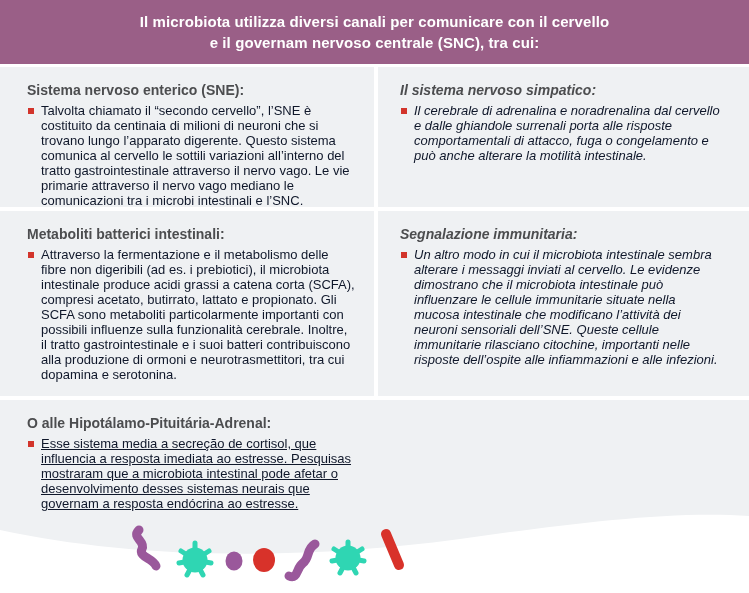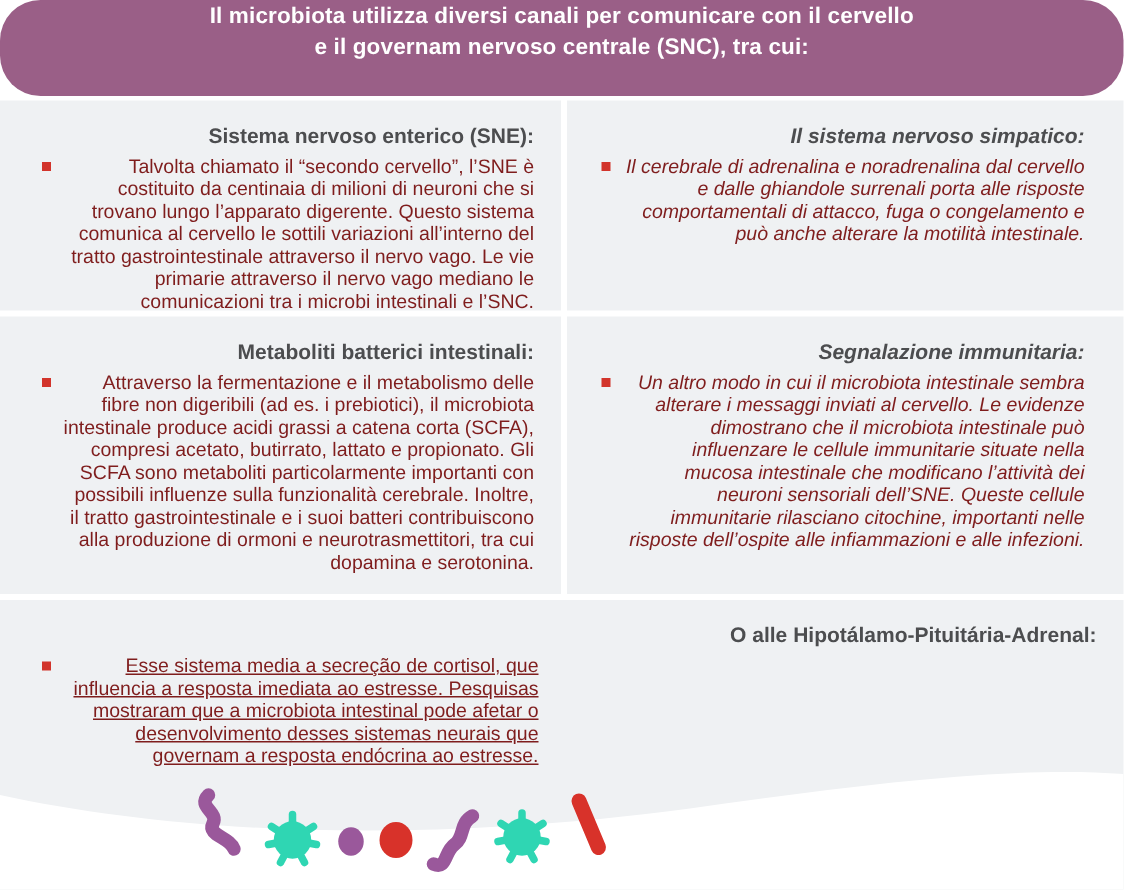--- a/index.html
+++ b/index.html
@@ -8,55 +8,53 @@
     font-family:"Liberation Sans","DejaVu Sans",sans-serif;
     background:#ffffff;
     position:relative;
     overflow:hidden;
   }
   .page{position:relative;width:749px;height:593px;background:#ffffff;}
 
   
   .banner{
     height:64px;background:#9a5f87;color:#ffffff;
-    display:flex;flex-direction:column;align-items:center;
+    display:flex;flex-direction:column;justify-content:center;align-items:center;
     text-align:center;
-    border-radius:27px;
   }
   .banner span{font-weight:bold;font-size:15px;line-height:21px;letter-spacing:.1px;}
 
   
   .grid{
     margin-top:3px;
     display:grid;
     grid-template-columns:374px 371px;
     grid-template-rows:140px 185px 193px;
     gap:4px;
     background:#ffffff;
   }
   .cell{
     background:#eff1f3;
     box-sizing:border-box;
     padding:15px 18px 10px 27px;
-    text-align:right;
   }
   .cell.right{padding-left:22px;padding-right:26px;font-style:italic;}
   .cell.full{grid-column:1 / -1;}
   .cell h2{
     margin:0 0 4px 0;
     font-size:14px;line-height:17px;
     color:#4c4d4f;font-weight:bold;
   }
   .item{display:flex;align-items:flex-start;}
   .bullet{
     flex:none;width:6px;height:6px;background:#d2342b;
     margin:5px 7px 0 1px;
   }
   .item p{
-    margin:0;font-size:13px;line-height:15px;color:#7f1d1d;
+    margin:0;font-size:13px;line-height:15px;color:#0f172a;
   }
   .cell.full .item p{max-width:318px;text-decoration:underline;}
 
   
   .wave{position:absolute;left:0;top:508px;width:749px;height:85px;z-index:2;}
   .microbes{position:absolute;left:118px;top:518px;width:300px;height:75px;z-index:3;}
 </style>
 </head>
 <body>
 

